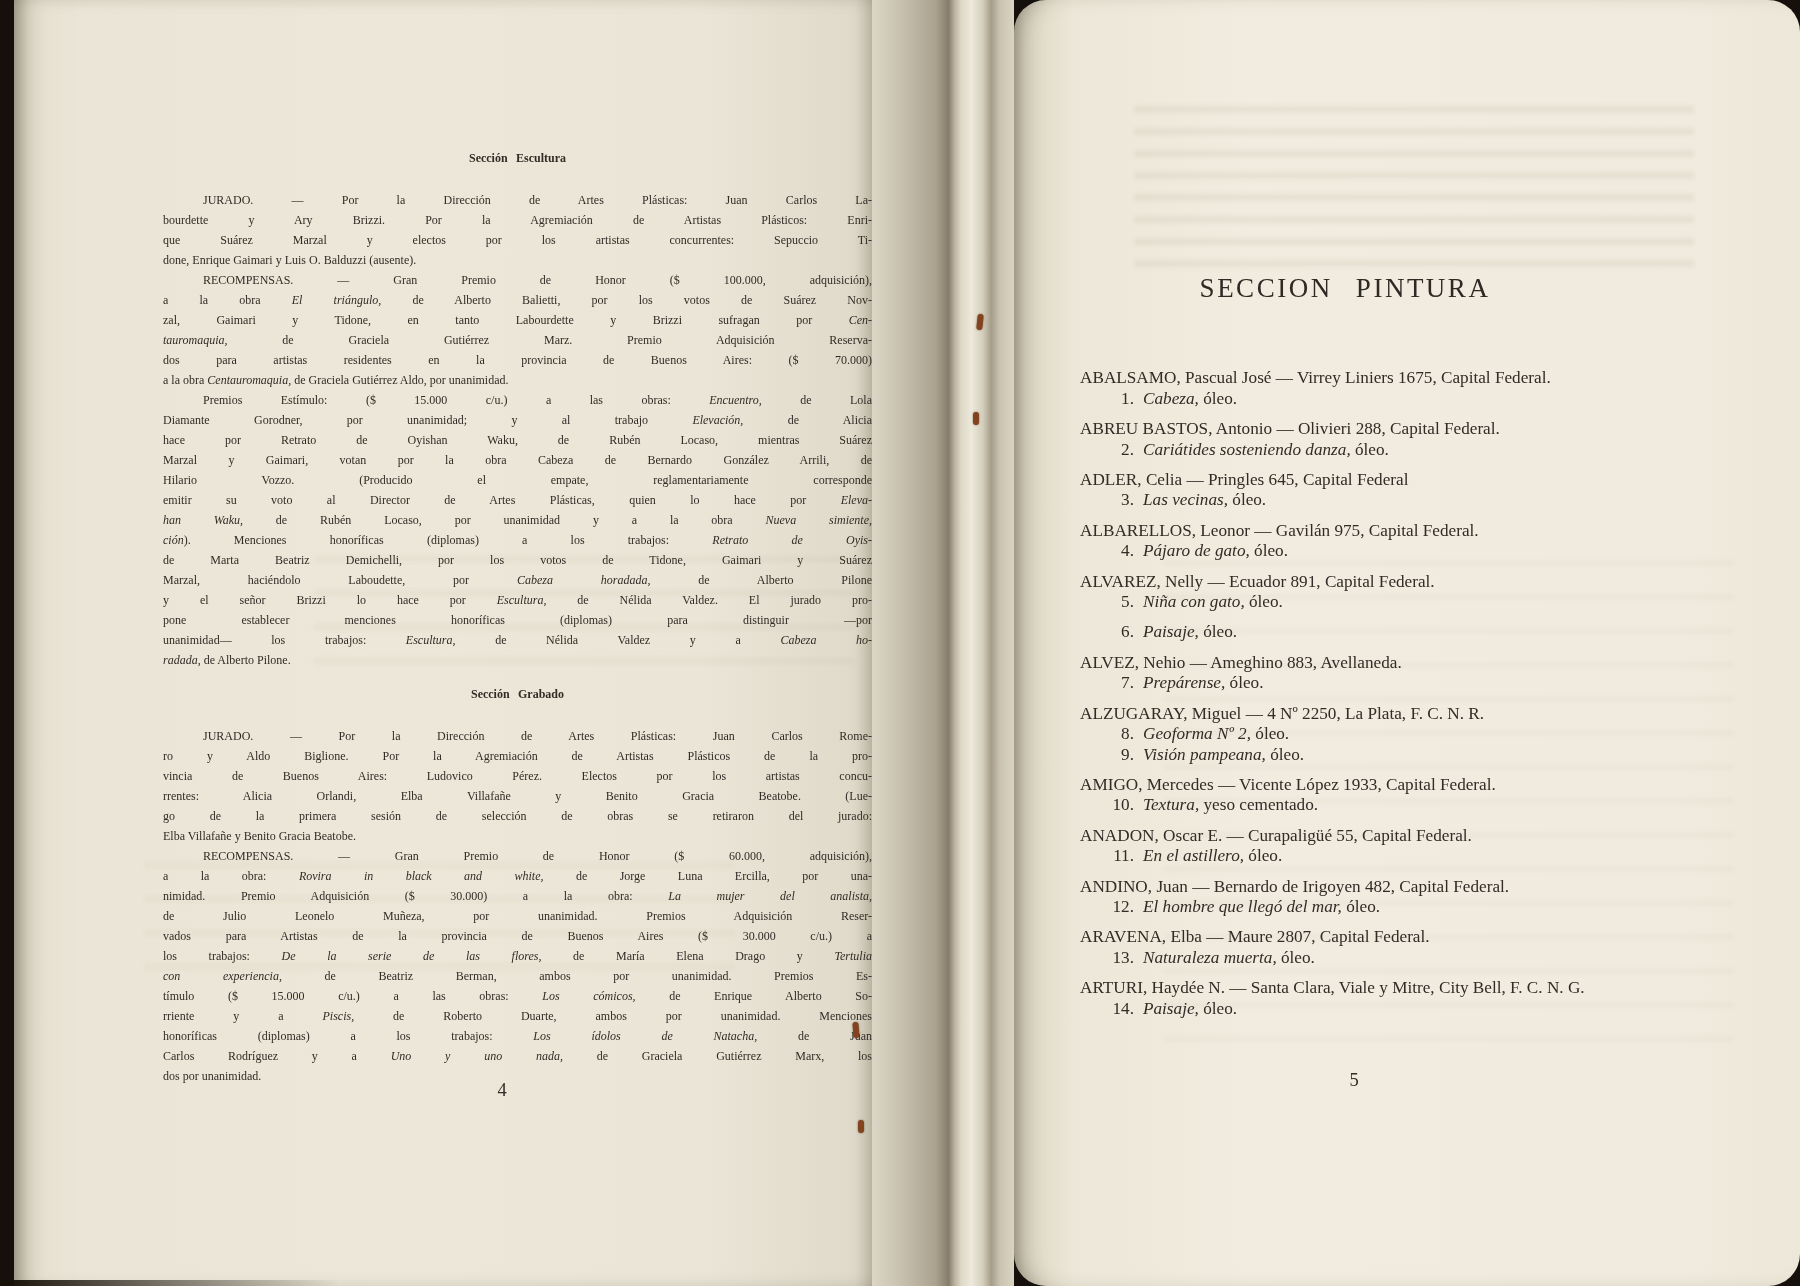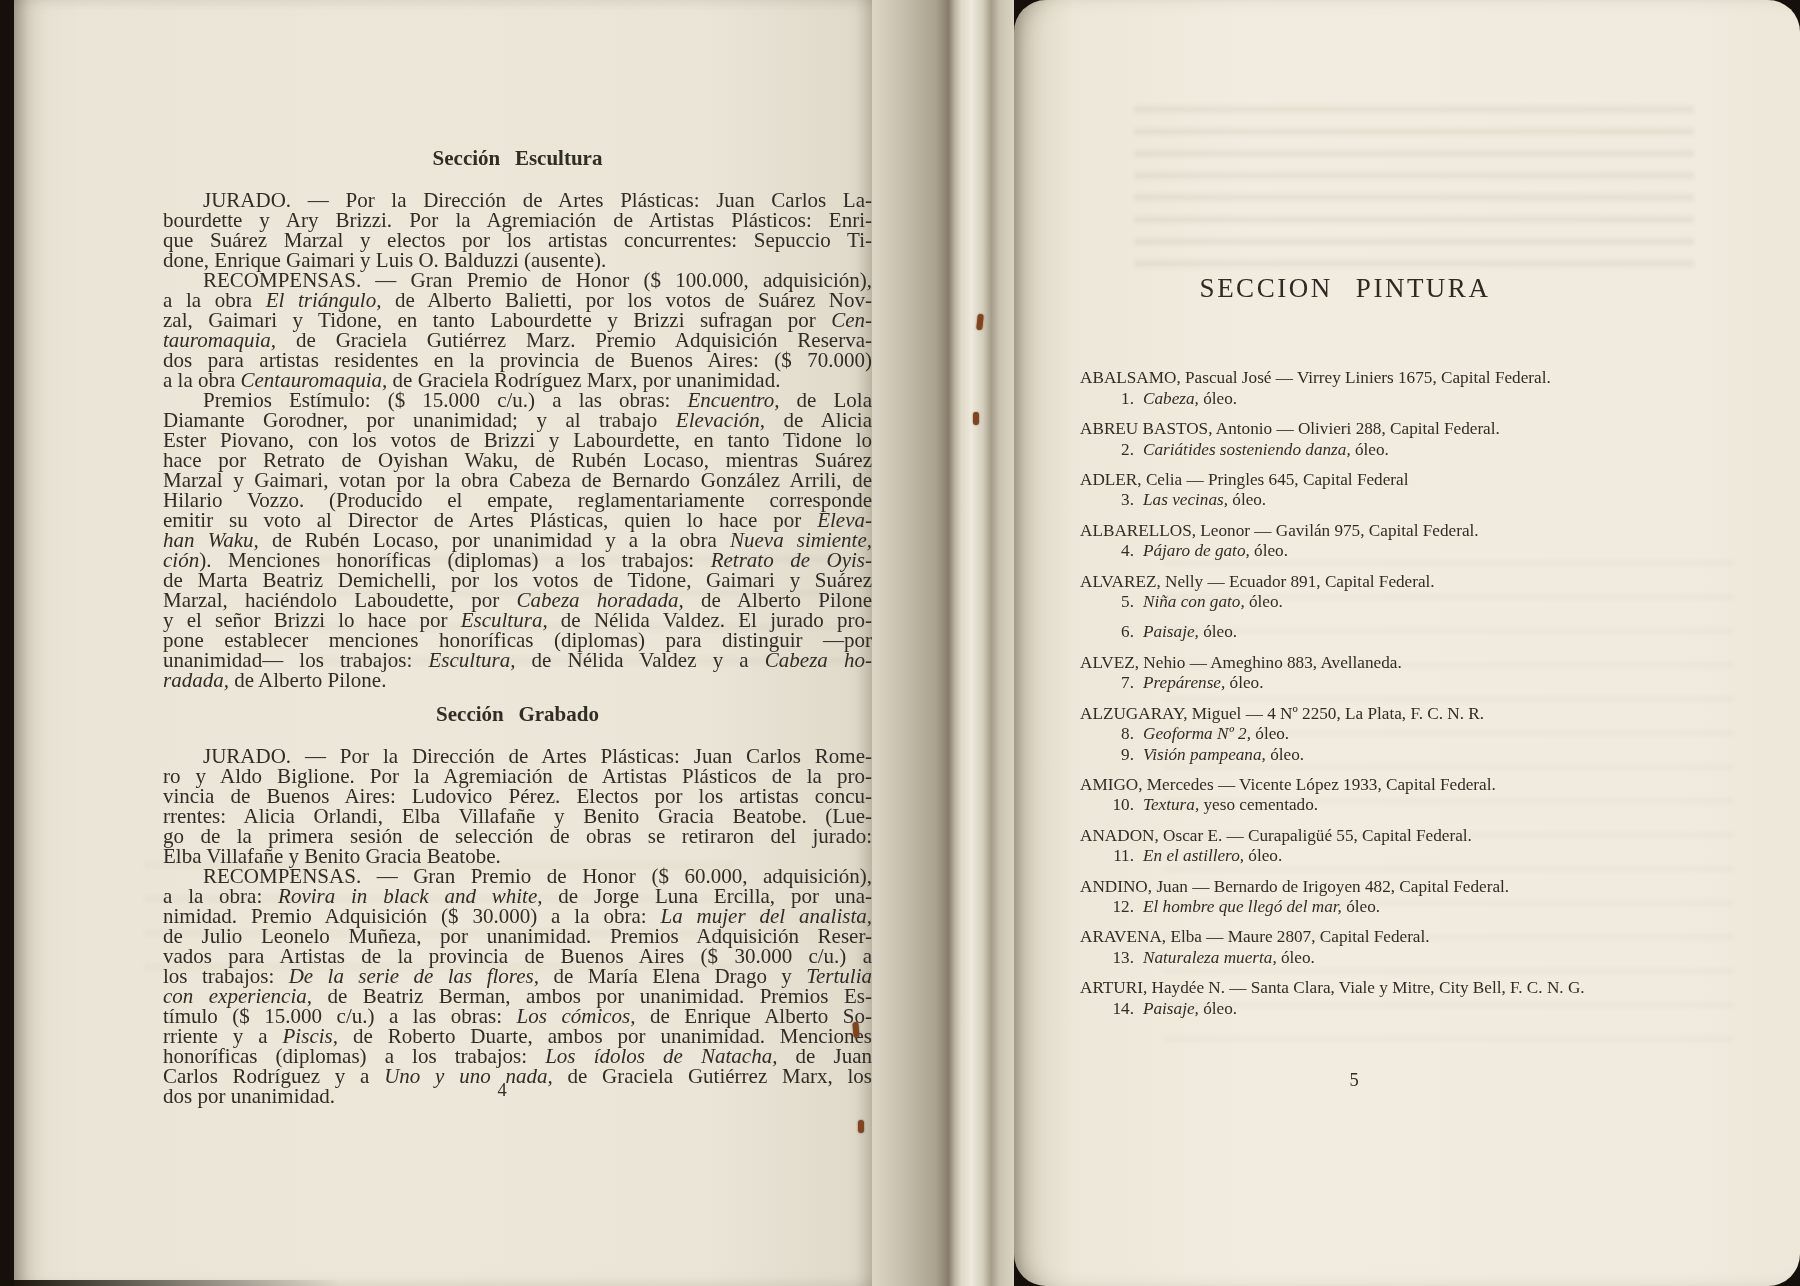--- a/index.html
+++ b/index.html
@@ -11,21 +11,21 @@
     box-shadow:inset 20px 0 28px -18px rgba(40,30,15,.55), inset -14px 0 22px -16px rgba(60,50,30,.35);}
   .page.right{left:1014px;width:786px;
     background:linear-gradient(90deg,#cfc8b6 0,#ddd7c5 10px,#ece7d8 60px,#f1ecdf 30%,#f0ebde 85%,#ece7d8 100%);
     box-shadow:inset 18px 0 26px -16px rgba(50,40,20,.5);border-radius:32px;}
   .gutter{position:absolute;left:872px;top:0;width:142px;height:100%;
     background:linear-gradient(90deg,#dcd6c6 0%,#c6bfad 22%,#aaa28e 45%,#857d69 54%,#b9b19d 58%,#ded9c8 63%,#ede9db 70%,#d4cebc 78%,#a59d89 84%,#cac3b1 90%,#dad4c3 100%);}
   .edge-bottom{position:absolute;left:0;bottom:0;width:340px;height:6px;
     background:linear-gradient(90deg,#171209,rgba(23,18,9,0));}
 
   
-  .lp-body{position:absolute;left:149px;top:148px;width:709px;font-size:21px;line-height:20px;}
+  .lp-body{position:absolute;left:149px;top:148px;width:709px;font-size:12px;line-height:20px;}
   .sec-head{font-weight:bold;text-align:center;word-spacing:.45em;margin:0 0 22px;}
   .sec-head + .sec-head, .para + .sec-head{margin-top:14px;}
   .para{margin:0;}
   .tline{text-align:justify;text-align-last:justify;}
   .tline.lastline{text-align-last:left;}
   .tline.first{text-indent:40px;}
   .it{font-style:italic;text-align:center;}
 
   
   .rp-body{position:absolute;left:66px;top:278px;width:700px;font-size:17.2px;line-height:20.4px;}
@@ -63,26 +63,25 @@
           <div class="tline"><span>bourdette y Ary Brizzi. Por la Agremiación de Artistas Plásticos: Enri-</span></div>
           <div class="tline"><span>que Suárez Marzal y electos por los artistas concurrentes: Sepuccio Ti-</span></div>
           <div class="tline lastline"><span>done, Enrique Gaimari y Luis O. Balduzzi (ausente).</span></div>
         </div>
         <div class="para">
           <div class="tline first"><span>RECOMPENSAS. — Gran Premio de Honor ($ 100.000, adquisición),</span></div>
           <div class="tline"><span>a la obra </span><span class="it">El triángulo,</span><span> de Alberto Balietti, por los votos de Suárez Nov-</span></div>
           <div class="tline"><span>zal, Gaimari y Tidone, en tanto Labourdette y Brizzi sufragan por </span><span class="it">Cen-</span></div>
           <div class="tline"><span class="it">tauromaquia,</span><span> de Graciela Gutiérrez Marz. Premio Adquisición Reserva-</span></div>
           <div class="tline"><span>dos para artistas residentes en la provincia de Buenos Aires: ($ 70.000)</span></div>
-          <div class="tline lastline"><span>a la obra </span><span class="it">Centauromaquia,</span><span> de Graciela Rodríguez Marx, por unanimidad.</span></div>
+          <div class="tline lastline"><span>a la obra </span><span class="it">Centauromaquia,</span><span> de Graciela Gutiérrez Aldo, por unanimidad.</span></div>
         </div>
         <div class="para">
           <div class="tline first"><span>Premios Estímulo: ($ 15.000 c/u.) a las obras: </span><span class="it">Encuentro,</span><span> de Lola</span></div>
           <div class="tline"><span>Diamante Gorodner, por unanimidad; y al trabajo </span><span class="it">Elevación,</span><span> de Alicia</span></div>
-          <div class="tline"><span>Ester Piovano, con los votos de Brizzi y Labourdette, en tanto Tidone lo</span></div>
           <div class="tline"><span>hace por Retrato de Oyishan Waku, de Rubén Locaso, mientras Suárez</span></div>
           <div class="tline"><span>Marzal y Gaimari, votan por la obra Cabeza de Bernardo González Arrili, de</span></div>
           <div class="tline"><span>Hilario Vozzo. (Producido el empate, reglamentariamente corresponde</span></div>
           <div class="tline"><span>emitir su voto al Director de Artes Plásticas, quien lo hace por </span><span class="it">Eleva-</span></div>
           <div class="tline"><span class="it">han Waku,</span><span> de Rubén Locaso, por unanimidad y a la obra </span><span class="it">Nueva simiente,</span></div>
           <div class="tline"><span class="it">ción</span><span>). Menciones honoríficas (diplomas) a los trabajos: </span><span class="it">Retrato de Oyis-</span></div>
           <div class="tline"><span>de Marta Beatriz Demichelli, por los votos de Tidone, Gaimari y Suárez</span></div>
           <div class="tline"><span>Marzal, haciéndolo Laboudette, por </span><span class="it">Cabeza horadada,</span><span> de Alberto Pilone</span></div>
           <div class="tline"><span>y el señor Brizzi lo hace por </span><span class="it">Escultura,</span><span> de Nélida Valdez. El jurado pro-</span></div>
           <div class="tline"><span>pone establecer menciones honoríficas (diplomas) para distinguir —por</span></div>

